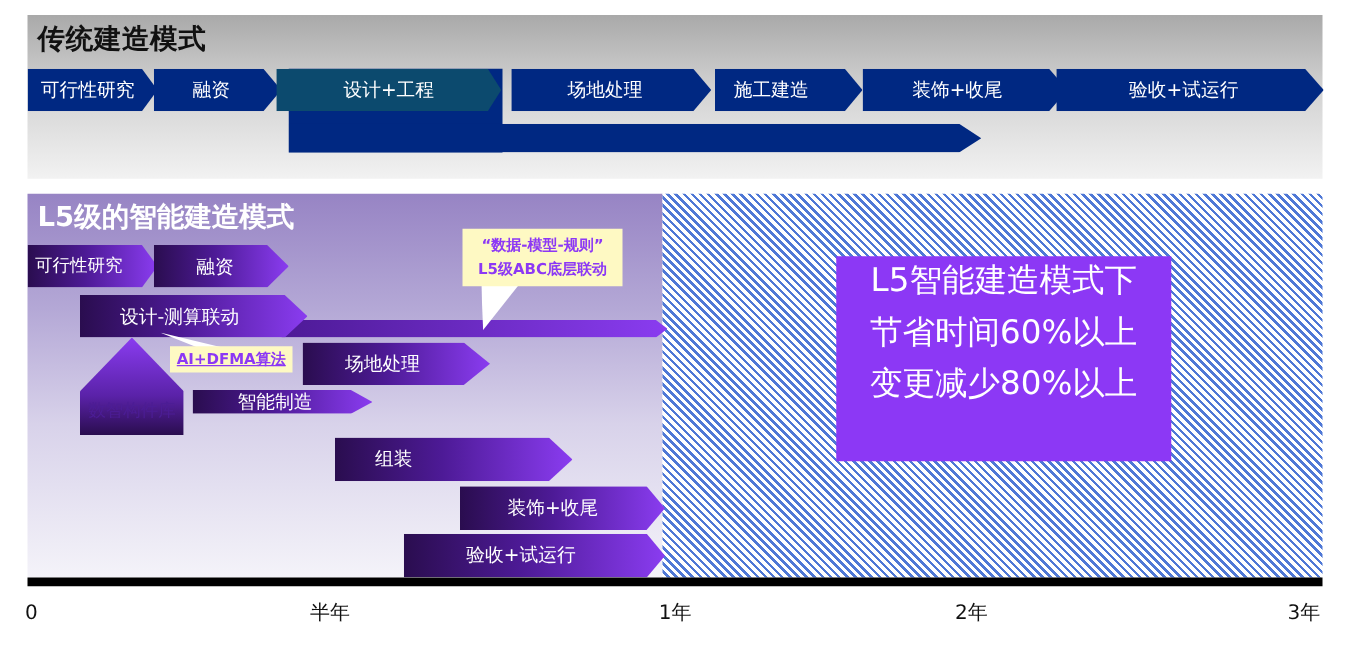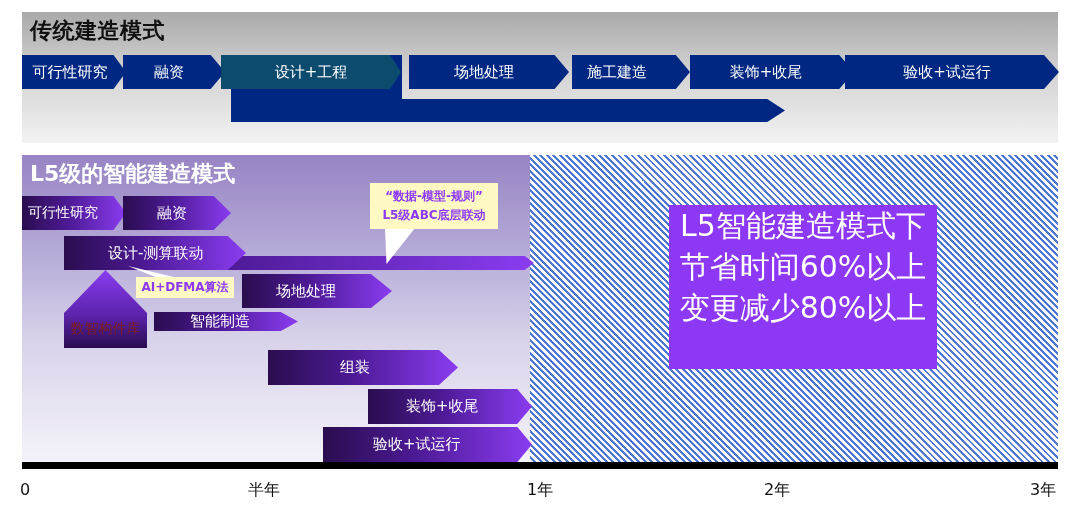--- a/index.html
+++ b/index.html
@@ -10,21 +10,21 @@
   #trad-title{left:30px;top:16px;font-size:22px;font-weight:bold;color:#111;letter-spacing:0.5px;}
   .navy{background:#002882;}
   .chev{position:absolute;color:#fff;font-size:15px;display:flex;align-items:center;justify-content:center;white-space:nowrap;}
   
   #l5-panel{left:22px;top:155px;width:508px;height:307px;background:linear-gradient(to bottom,#9784c4 0%,#b4a8d6 30%,#d8d2ea 60%,#f4f3f9 100%);}
   #l5-title{left:30px;top:159px;font-size:22px;font-weight:bold;color:#fff;}
   #hatch{left:530px;top:155px;width:528px;height:307px;
     background:repeating-linear-gradient(45deg,#ffffff 0px,#ffffff 2.6px,#4f78d6 2.6px,#4f78d6 4.6px);}
   .pchev{position:absolute;color:#fff;font-size:15px;display:flex;align-items:center;white-space:nowrap;
     background:linear-gradient(to right,#2a0d4f 0%,#4d1a96 45%,#8a3cf0 100%);}
-  #summary{left:669px;top:205px;width:268px;height:164px;background:#8c38f5;color:#fff;font-size:30px;line-height:41px;text-align:center;}
+  #summary{left:669px;top:205px;width:268px;height:164px;background:#8c38f5;color:#fff;font-size:26px;line-height:41px;text-align:center;}
   #summary div{white-space:nowrap;}
   #axis{left:22px;top:462px;width:1036px;height:7px;background:#000;}
   .tick{position:absolute;top:480px;font-size:16px;color:#111;}
   .callout{position:absolute;background:#fef9c3;color:#8c38f5;font-weight:bold;font-size:12px;text-align:center;}
 </style>
 </head>
 <body>
 
 <div id="trad-panel" class="abs"></div>
 <div id="trad-title" class="abs">传统建造模式</div>
@@ -66,47 +66,47 @@
 <div class="pchev" style="left:22px;top:196px;width:104px;height:34px;clip-path:polygon(0 0,88% 0,100% 50%,88% 100%,0 100%);padding-left:6px;box-sizing:border-box;font-size:14px;">
   <span>可行性研究</span>
 </div>
 
 <div class="pchev" style="left:123px;top:196px;width:108px;height:34px;clip-path:polygon(0 0,84% 0,100% 50%,84% 100%,0 100%);padding-left:34px;box-sizing:border-box;">
   <span>融资</span>
 </div>
 
 <div class="abs" style="left:225px;top:256px;width:309px;height:14px;background:linear-gradient(to right,#4d1a96,#8a3cf0);clip-path:polygon(3% 0,97% 0,100% 50%,97% 100%,0 100%);"></div>
 
-<div class="pchev" style="left:64px;top:236px;width:182px;height:34px;clip-path:polygon(0 0,90% 0,100% 50%,90% 100%,0 100%);padding-left:44px;box-sizing:border-box;">
+<div class="pchev" style="left:64px;top:236px;width:182px;height:34px;clip-path:polygon(0 0,90% 0,100% 50%,90% 100%,0 100%);padding-left:32px;box-sizing:border-box;">
   <span>设计-测算联动</span>
 </div>
 
 <div class="abs" style="left:385px;top:228px;width:30px;height:36px;background:#fff;clip-path:polygon(0 0,100% 0,5% 100%);"></div>
 <div class="callout" style="left:370px;top:183px;width:128px;height:46px;padding-top:4px;box-sizing:border-box;line-height:19px;">
   <div>“数据-模型-规则”</div>
   <div>L5级ABC底层联动</div>
 </div>
 
 <div class="abs" style="left:128px;top:266px;width:50px;height:12px;background:#fff;clip-path:polygon(0 0,100% 100%,60% 100%);"></div>
-<div class="callout" style="left:136px;top:277px;width:98px;height:21px;line-height:21px;">
+<div class="callout" style="left:136px;top:277px;width:98px;height:21px;line-height:21px;text-decoration:underline;">
   <span>AI+DFMA算法</span>
 </div>
 
 <div class="pchev" style="left:242px;top:274px;width:150px;height:34px;clip-path:polygon(0 0,86% 0,100% 50%,86% 100%,0 100%);padding-left:34px;box-sizing:border-box;">
   <span>场地处理</span>
 </div>
 
 <div class="abs" style="left:64px;top:270px;width:83px;height:78px;background:linear-gradient(to bottom,#8a3cf0 0%,#5a22a8 60%,#2a0d4f 100%);clip-path:polygon(50% 0,100% 55%,100% 100%,0 100%,0 55%);"></div>
-<div class="abs" style="left:64px;top:320px;width:83px;text-align:center;color:#7f1d1d;font-size:14px;">数智构件库</div>
+<div class="abs" style="left:64px;top:320px;width:83px;text-align:center;color:#4c1d95;font-size:14px;">数智构件库</div>
 
 <div class="pchev" style="left:154px;top:312px;width:144px;height:19px;clip-path:polygon(0 0,88% 0,100% 50%,88% 100%,0 100%);padding-left:36px;box-sizing:border-box;">
   <span>智能制造</span>
 </div>
 
-<div class="pchev" style="left:268px;top:350px;width:190px;height:35px;clip-path:polygon(0 0,90% 0,100% 50%,90% 100%,0 100%);padding-left:72px;box-sizing:border-box;">
+<div class="pchev" style="left:268px;top:350px;width:190px;height:35px;clip-path:polygon(0 0,90% 0,100% 50%,90% 100%,0 100%);padding-left:32px;box-sizing:border-box;">
   <span>组装</span>
 </div>
 
 <div class="pchev" style="left:368px;top:389px;width:164px;height:35px;clip-path:polygon(0 0,91% 0,100% 50%,91% 100%,0 100%);padding-left:38px;box-sizing:border-box;">
   <span>装饰+收尾</span>
 </div>
 
 <div class="pchev" style="left:323px;top:427px;width:209px;height:35px;clip-path:polygon(0 0,93% 0,100% 50%,93% 100%,0 100%);padding-left:50px;box-sizing:border-box;">
   <span>验收+试运行</span>
 </div>

